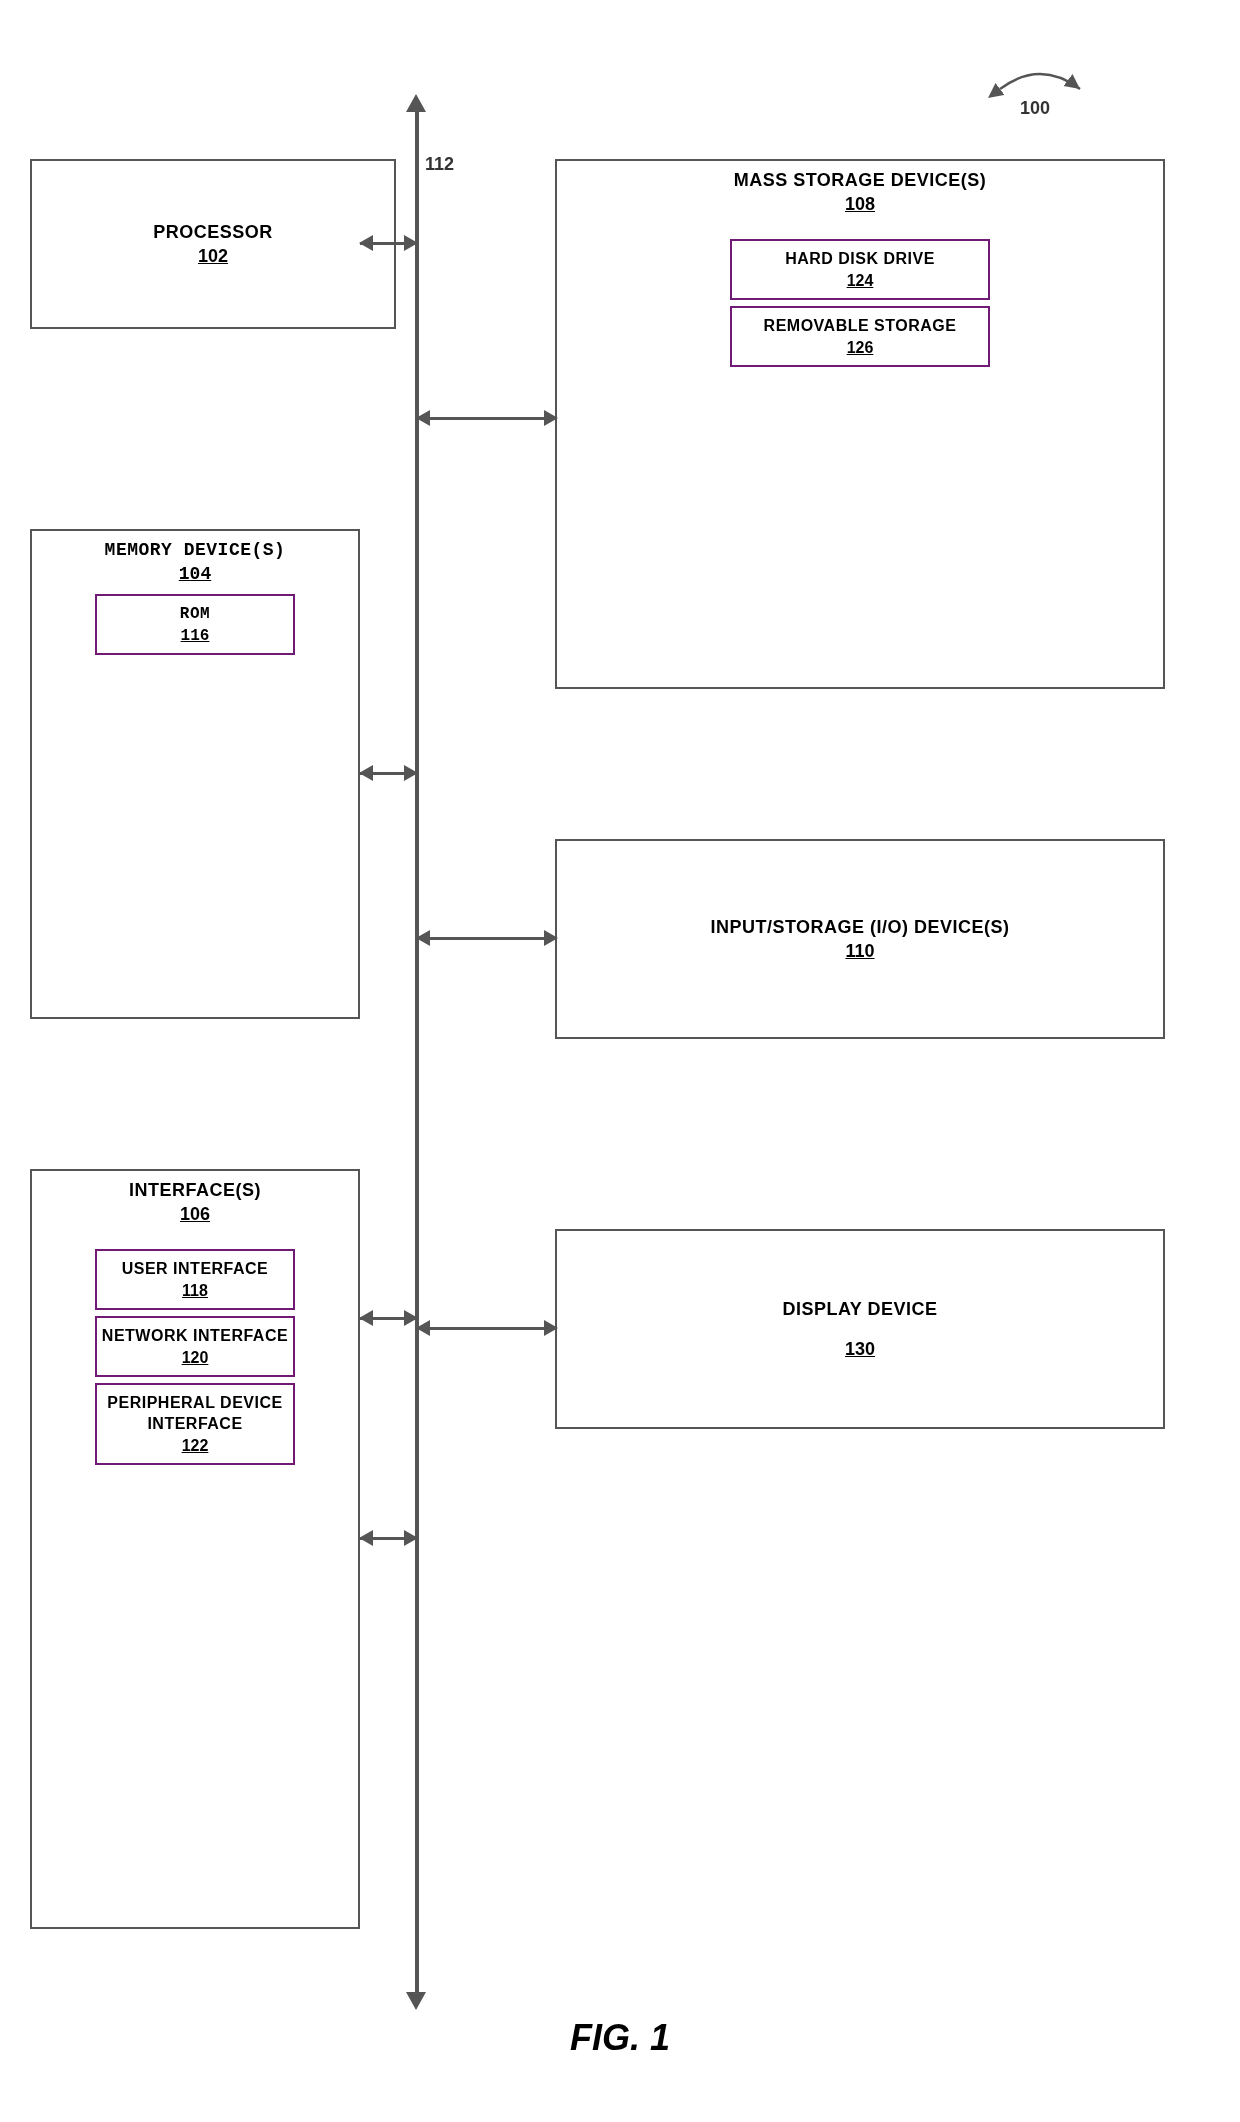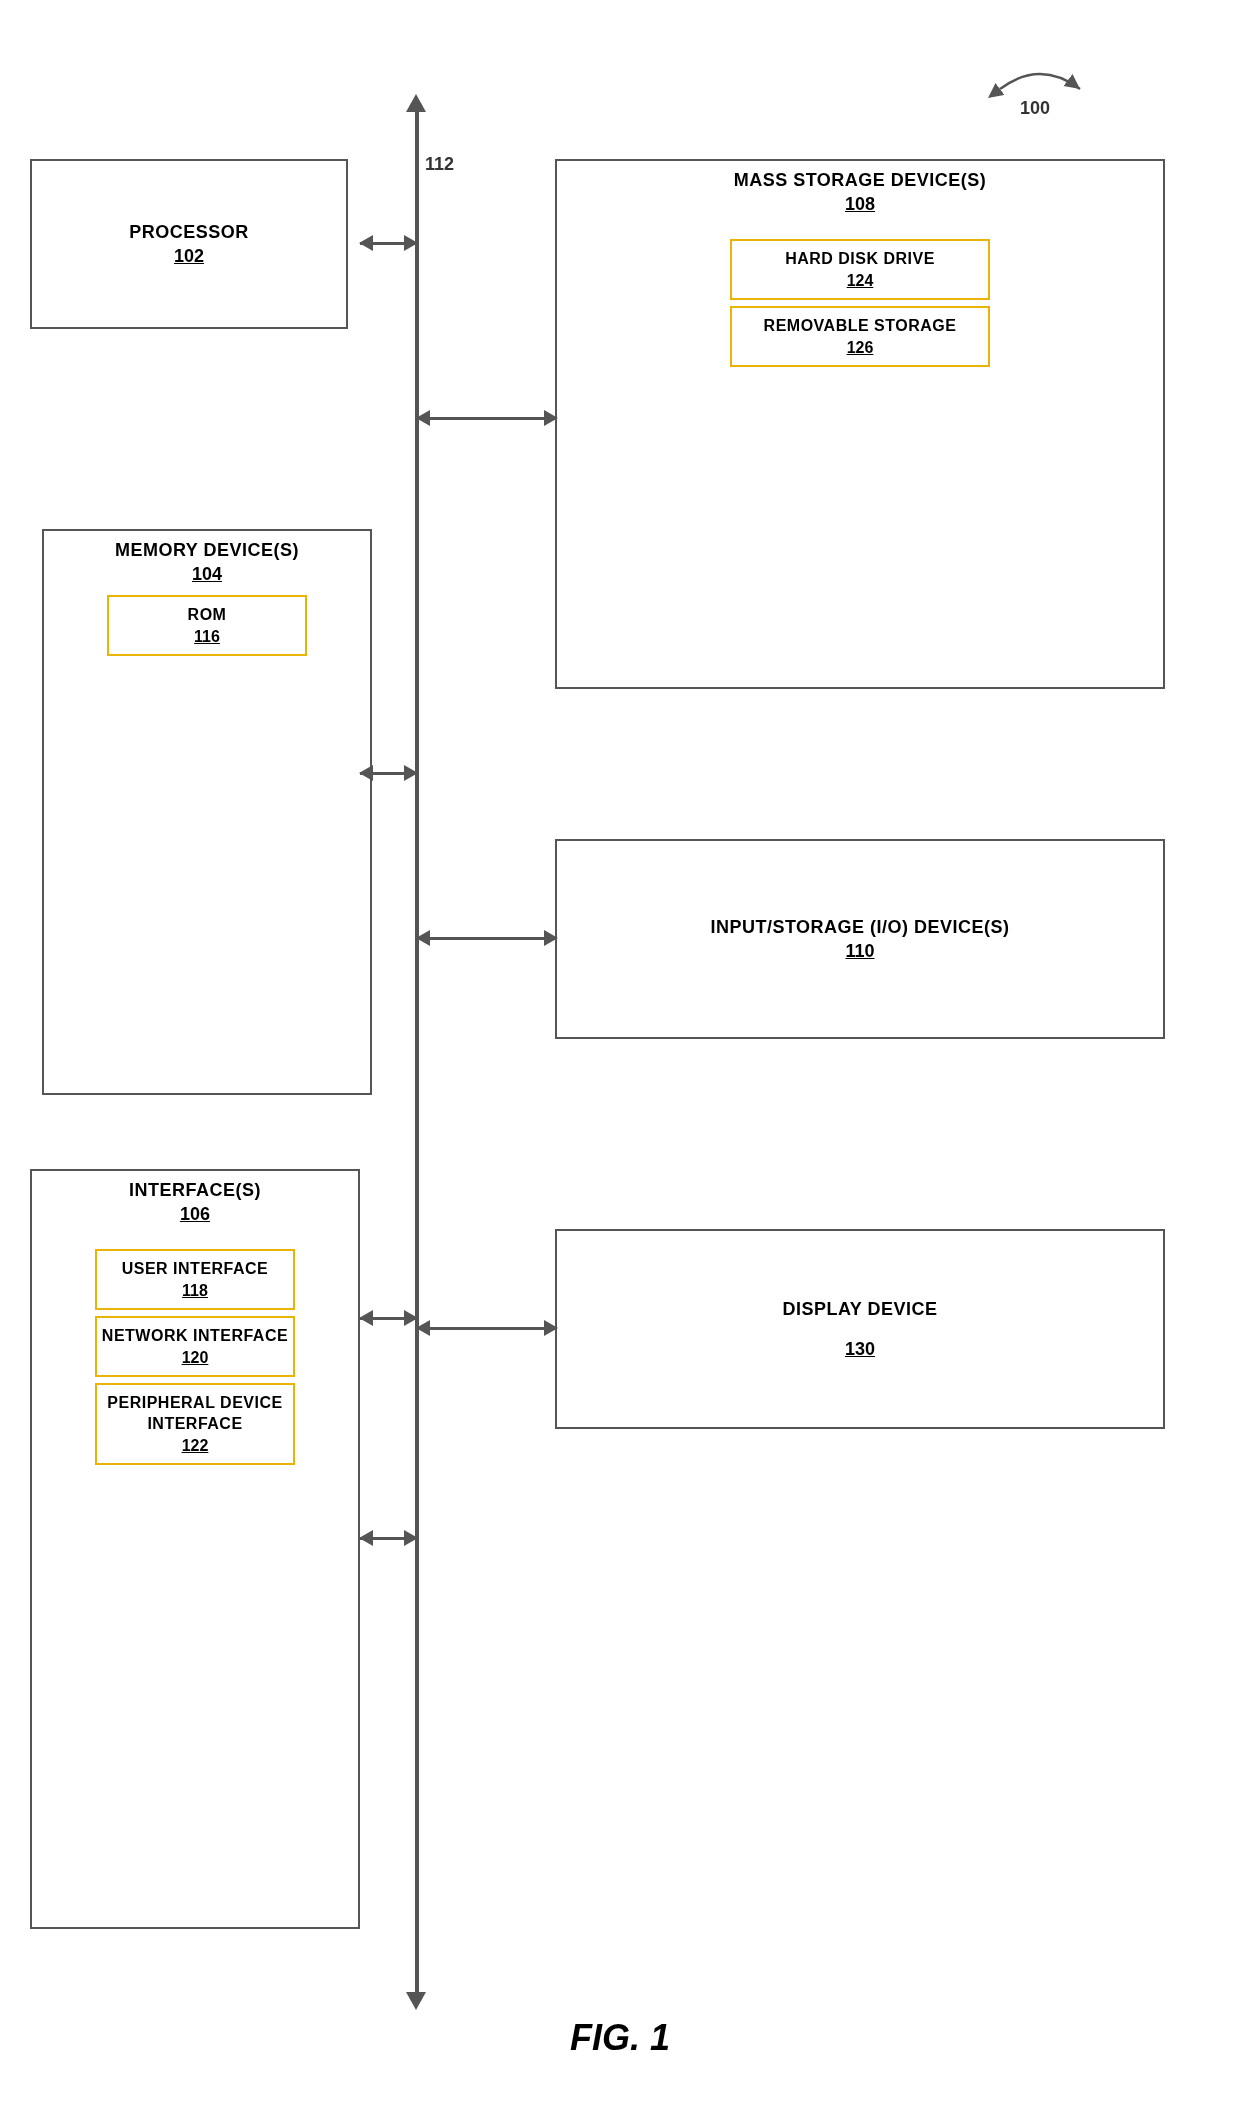--- a/index.html
+++ b/index.html
@@ -33,21 +33,21 @@
       line-height: 1.3;
       letter-spacing: 0.5px;
     }
     .box-number {
       font-size: 18px;
       font-weight: bold;
       text-decoration: underline;
       margin-top: 2px;
     }
     .inner-box {
-      border: 2px solid #eab308;
+      border: 2px solid #701a75;
       background: #fff;
       text-align: center;
       width: 200px;
       padding: 8px 4px;
       margin: 6px auto;
     }
     .inner-box .box-label { font-size: 16px; }
     .inner-box .box-number { font-size: 16px; }
 
     
@@ -165,21 +165,21 @@
       <text x="55" y="55" font-size="18" font-weight="bold" text-anchor="middle" fill="#333">100</text>
     </svg>
   </div>
 
   <div class="bus-arrowhead-top"></div>
   <div class="bus-line" style="top:73px; height:1880px;"></div>
   <div class="bus-arrowhead-bottom" style="top:1953px;"></div>
 
   <div class="bus-label" style="left:425px; top:115px;">112</div>
 
-  <div class="box" style="left:30px; top:120px; width:318px; height:170px;">
+  <div class="box" style="left:30px; top:120px; width:366px; height:170px;">
     <div class="box-label">PROCESSOR</div>
     <div class="box-number">102</div>
   </div>
 
   <div class="h-arrow" style="left:360px; top:203px; width:57px;"></div>
 
   <div class="outer-box" style="left:555px; top:120px; width:610px; height:530px;">
     <div class="outer-box-title">
       <div class="box-label">MASS STORAGE DEVICE(S)</div>
       <div class="box-number">108</div>
@@ -191,21 +191,21 @@
     </div>
 
     <div class="inner-box" style="width:260px;">
       <div class="box-label">REMOVABLE STORAGE</div>
       <div class="box-number">126</div>
     </div>
   </div>
 
   <div class="h-arrow" style="left:417px; top:378px; width:140px;"></div>
 
-  <div class="outer-box" style="left:42px; top:490px; width:330px; height:566px;">
+  <div class="outer-box" style="left:30px; top:490px; width:330px; height:490px;font-family:Liberation Mono, monospace;">
     <div class="outer-box-title">
       <div class="box-label">MEMORY DEVICE(S)</div>
       <div class="box-number">104</div>
     </div>
 
 
     <div class="inner-box">
       <div class="box-label">ROM</div>
       <div class="box-number">116</div>
     </div>

